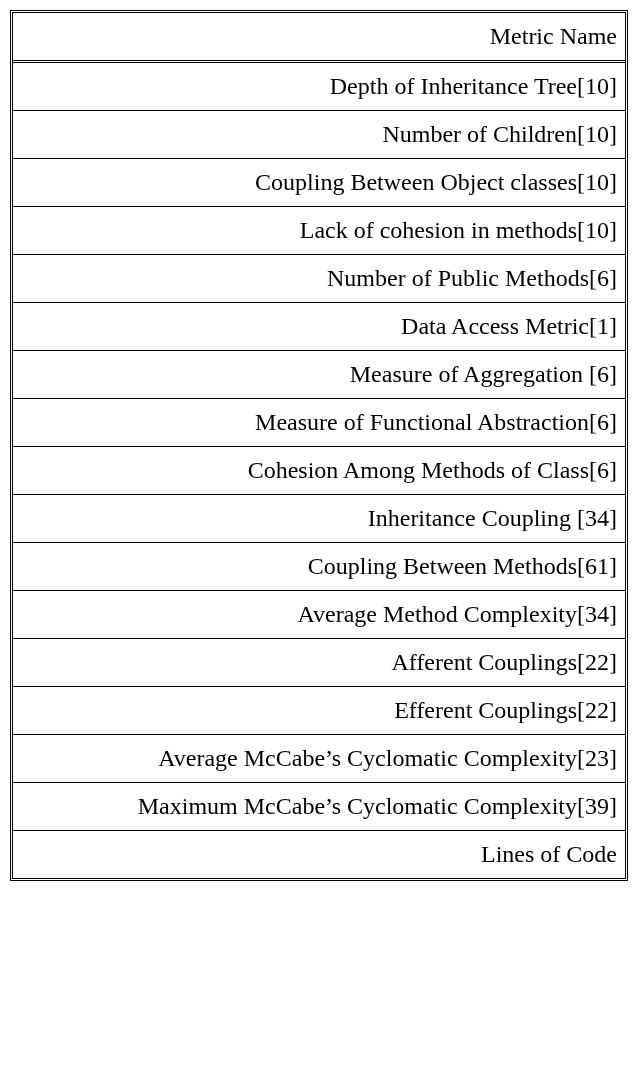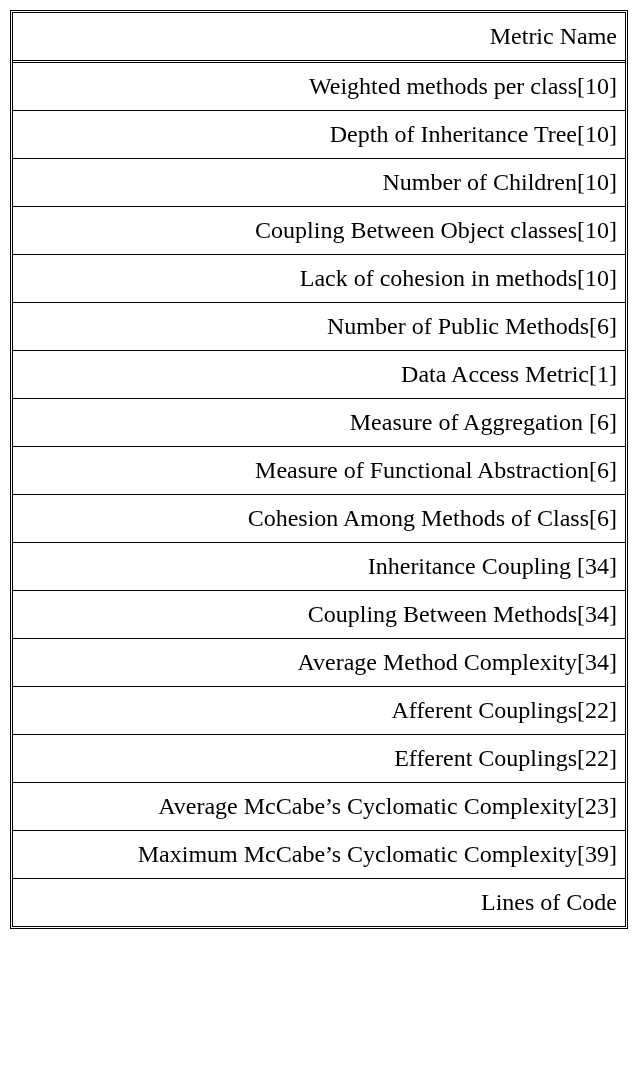--- a/index.html
+++ b/index.html
@@ -38,23 +38,20 @@
 <body>
 
 <table>
   <thead>
     <tr>
       <th>Metric Name</th>
     </tr>
   </thead>
   <tbody>
     <tr>
-        <td>Weighted methods per class[10]</td>
-      </tr>
-    <tr>
         <td>Depth of Inheritance Tree[10]</td>
       </tr>
     <tr>
         <td>Number of Children[10]</td>
       </tr>
     <tr>
         <td>Coupling Between Object classes[10]</td>
       </tr>
     <tr>
         <td>Lack of cohesion in methods[10]</td>
@@ -71,21 +68,21 @@
     <tr>
         <td>Measure of Functional Abstraction[6]</td>
       </tr>
     <tr>
         <td>Cohesion Among Methods of Class[6]</td>
       </tr>
     <tr>
         <td>Inheritance Coupling [34]</td>
       </tr>
     <tr>
-        <td>Coupling Between Methods[34]</td>
+        <td>Coupling Between Methods[61]</td>
       </tr>
     <tr>
         <td>Average Method Complexity[34]</td>
       </tr>
     <tr>
         <td>Afferent Couplings[22]</td>
       </tr>
     <tr>
         <td>Efferent Couplings[22]</td>
       </tr>

